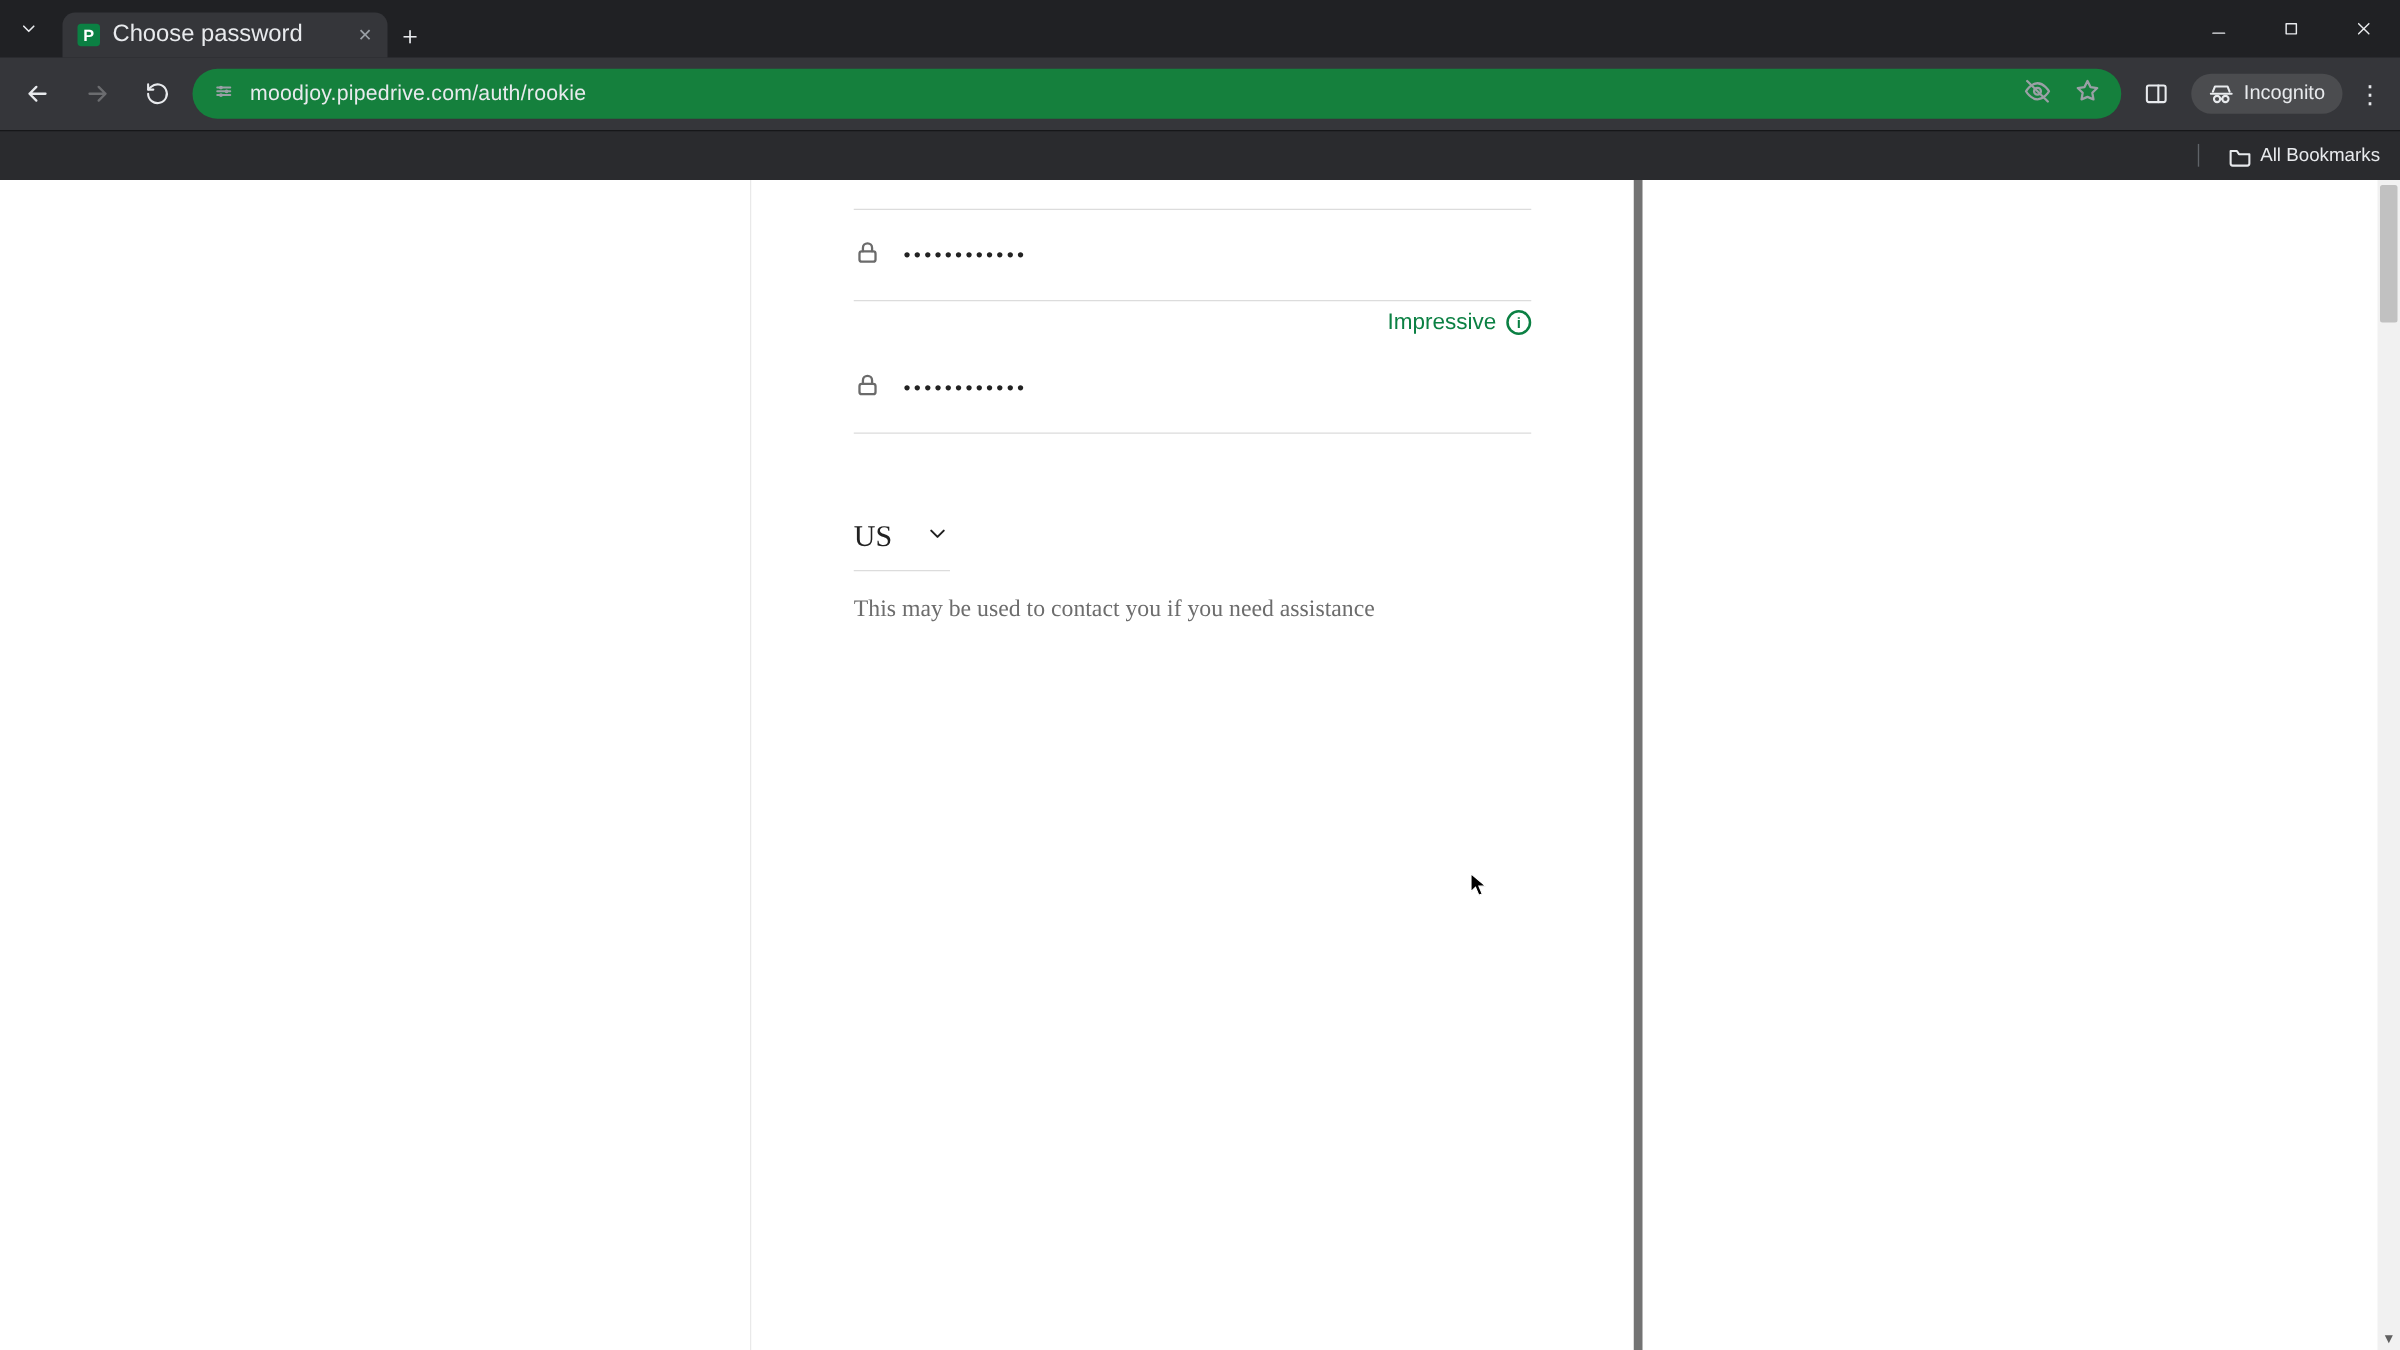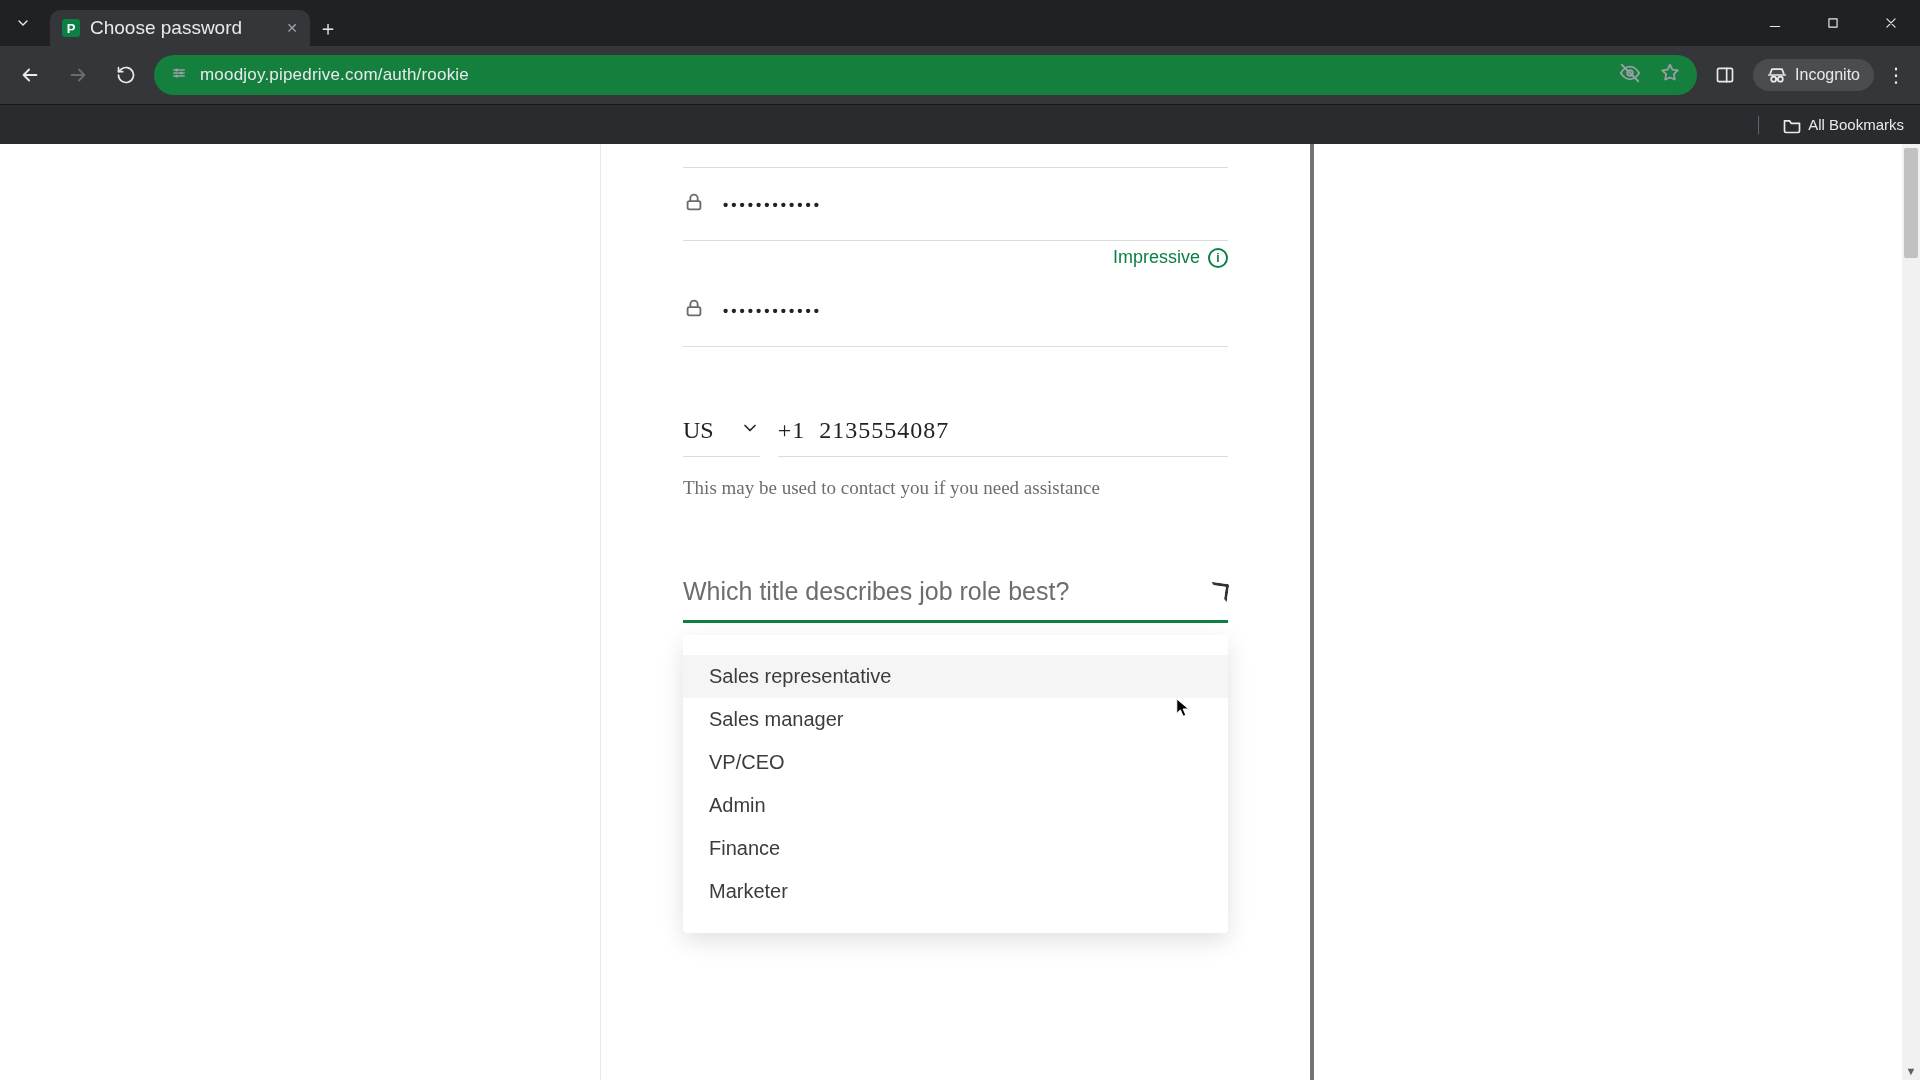--- a/index.html
+++ b/index.html
@@ -32,21 +32,21 @@
   .bookmarks-bar .folder { display:flex; align-items:center; gap:6px; }
 
   
   .viewport { position:relative; height: calc(1080px - 46px - 58px - 40px); background:#fff; overflow:hidden; }
   .scrollbar-track { position:absolute; right:0; top:0; width:18px; height:100%; background:#f1f1f1; }
   .scrollbar-thumb { position:absolute; right:2px; top:4px; width:14px; height:110px; background:#c1c1c1; border-radius:2px; }
   .scrollbar-arrow { position:absolute; right:0; width:18px; height:18px; display:flex; align-items:center; justify-content:center; color:#606060; font-size:11px; }
   .scrollbar-arrow.up { top:0; }
   .scrollbar-arrow.down { bottom:0; }
 
-  .card { position:absolute; left:600px; top:0; width:714px; height:100%; background:#fff; border-left:1px solid #e9e9e9; border-right:4px solid #737373; padding-top:8px; }
+  .card { position:absolute; left:600px; top:0; width:714px; height:100%; background:#fff; border-left:1px solid #e9e9e9; border-right:7px solid #737373; padding-top:8px; }
 
   .field-row { margin:0 82px; position:relative; }
   .underline { border-bottom:1px solid #dcdcdc; }
   .first-divider { margin:0 82px; border-bottom:1px solid #dcdcdc; height:16px; }
 
   .pw-row { display:flex; align-items:center; height:72px; gap:18px; }
   .lock-icon { color:#6b6b6b; }
   .pw-dots { letter-spacing:3px; color:#222; font-size:15px; font-weight:bold; }
 
   .strength { text-align:right; margin:6px 82px 6px 82px; color:#0b8043; font-size:18px; display:flex; justify-content:flex-end; align-items:center; gap:8px; }
@@ -219,41 +219,24 @@
     <div class="phone-block">
       <div class="phone-row">
         <div class="cc-select">
           <span>US</span>
           <span class="cc-chevron">
             <svg width="20" height="20" viewBox="0 0 24 24">
                 <path class="stroke" d="M6 9l6 6 6-6"></path>
               </svg>
           </span>
         </div>
-        <div class="phone-number">
-          <span>+1</span>&nbsp;&nbsp;<span>2135554087</span>
-        </div>
       </div>
       <div class="phone-help">This may be used to contact you if you need assistance</div>
     </div>
 
-    <div class="role-block">
-      <div class="role-input">
-        <span class="role-placeholder">Which title describes job role best?</span>
-        <span class="spinner"></span>
-      </div>
-      <div class="dropdown">
-        <div class="dropdown-item hover">Sales representative</div>
-        <div class="dropdown-item">Sales manager</div>
-        <div class="dropdown-item">VP/CEO</div>
-        <div class="dropdown-item">Admin</div>
-        <div class="dropdown-item">Finance</div>
-        <div class="dropdown-item">Marketer</div>
-      </div>
-    </div>
 
   </div>
 
   <div class="scrollbar-track">
     <div class="scrollbar-arrow up">▲</div>
     <div class="scrollbar-thumb"></div>
     <div class="scrollbar-arrow down">▼</div>
   </div>
 
   <div class="cursor" style="left:1175px; top:553px;">

